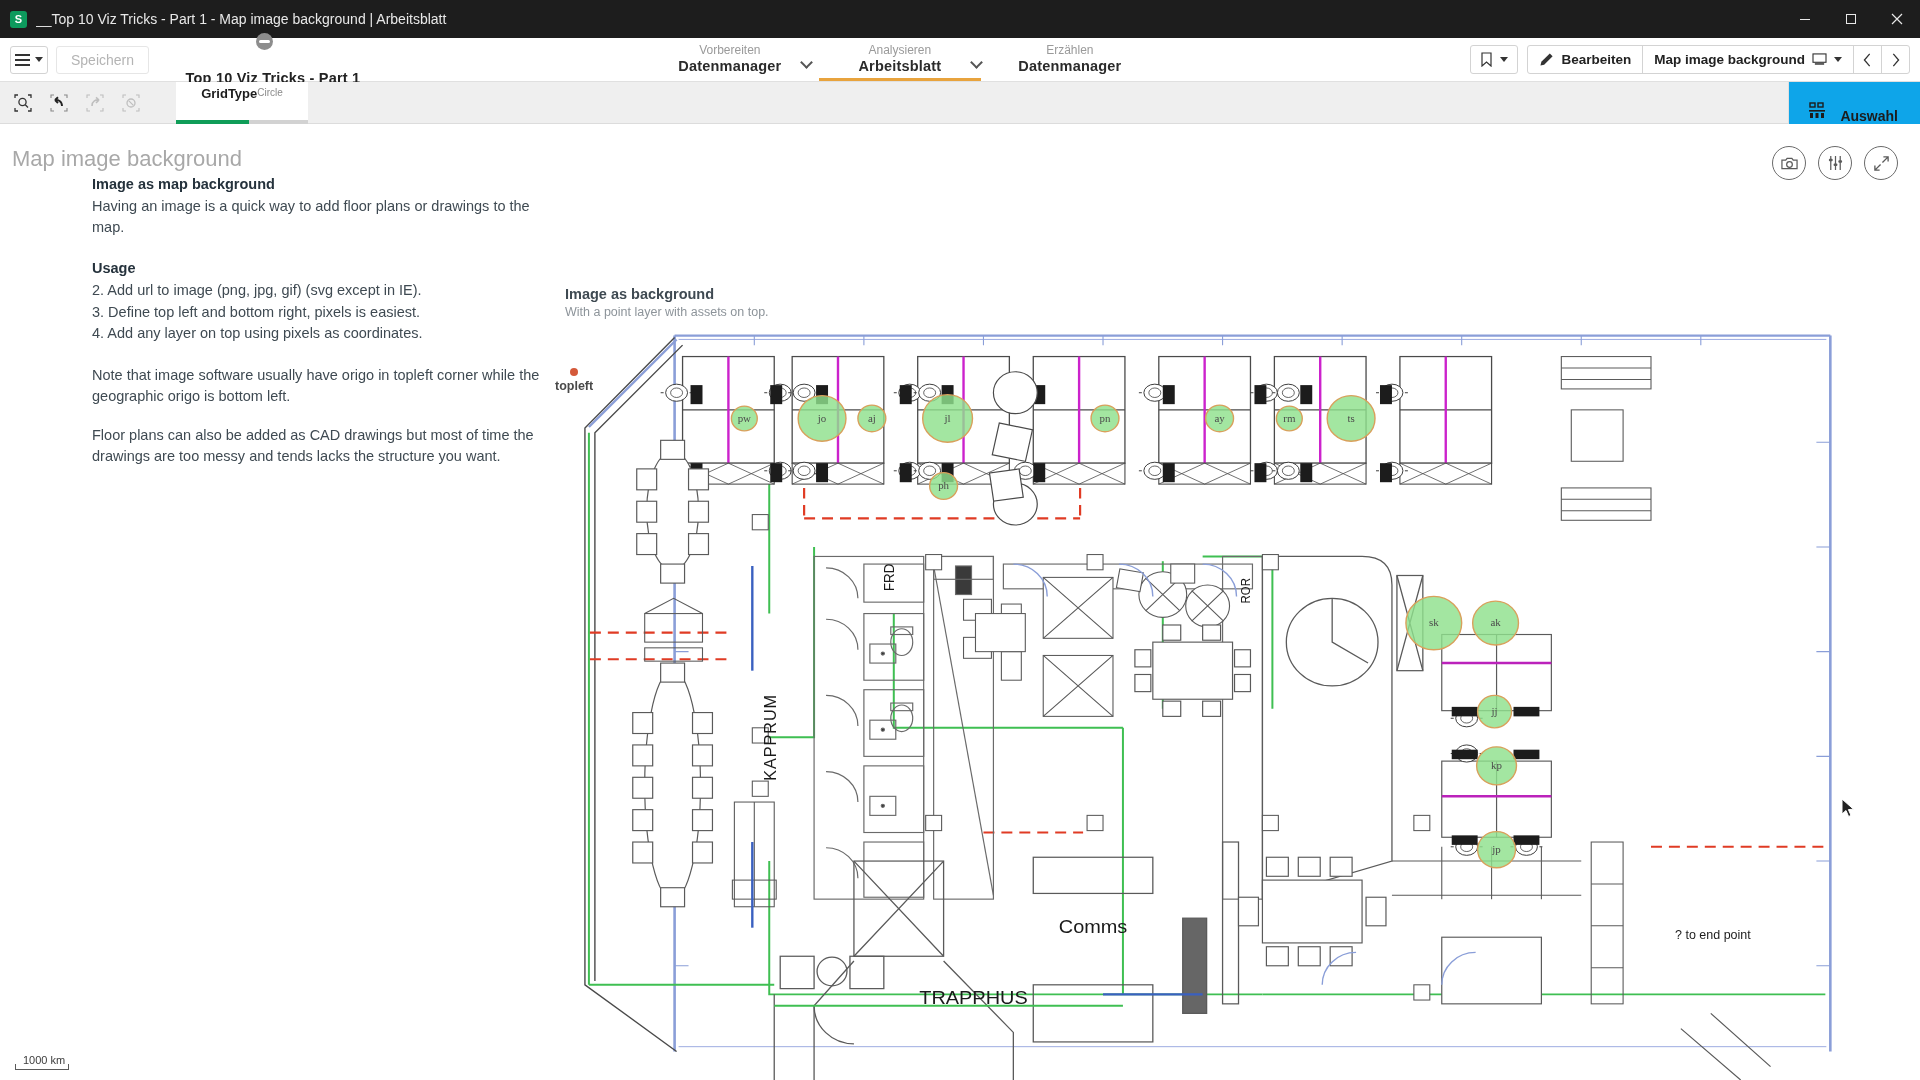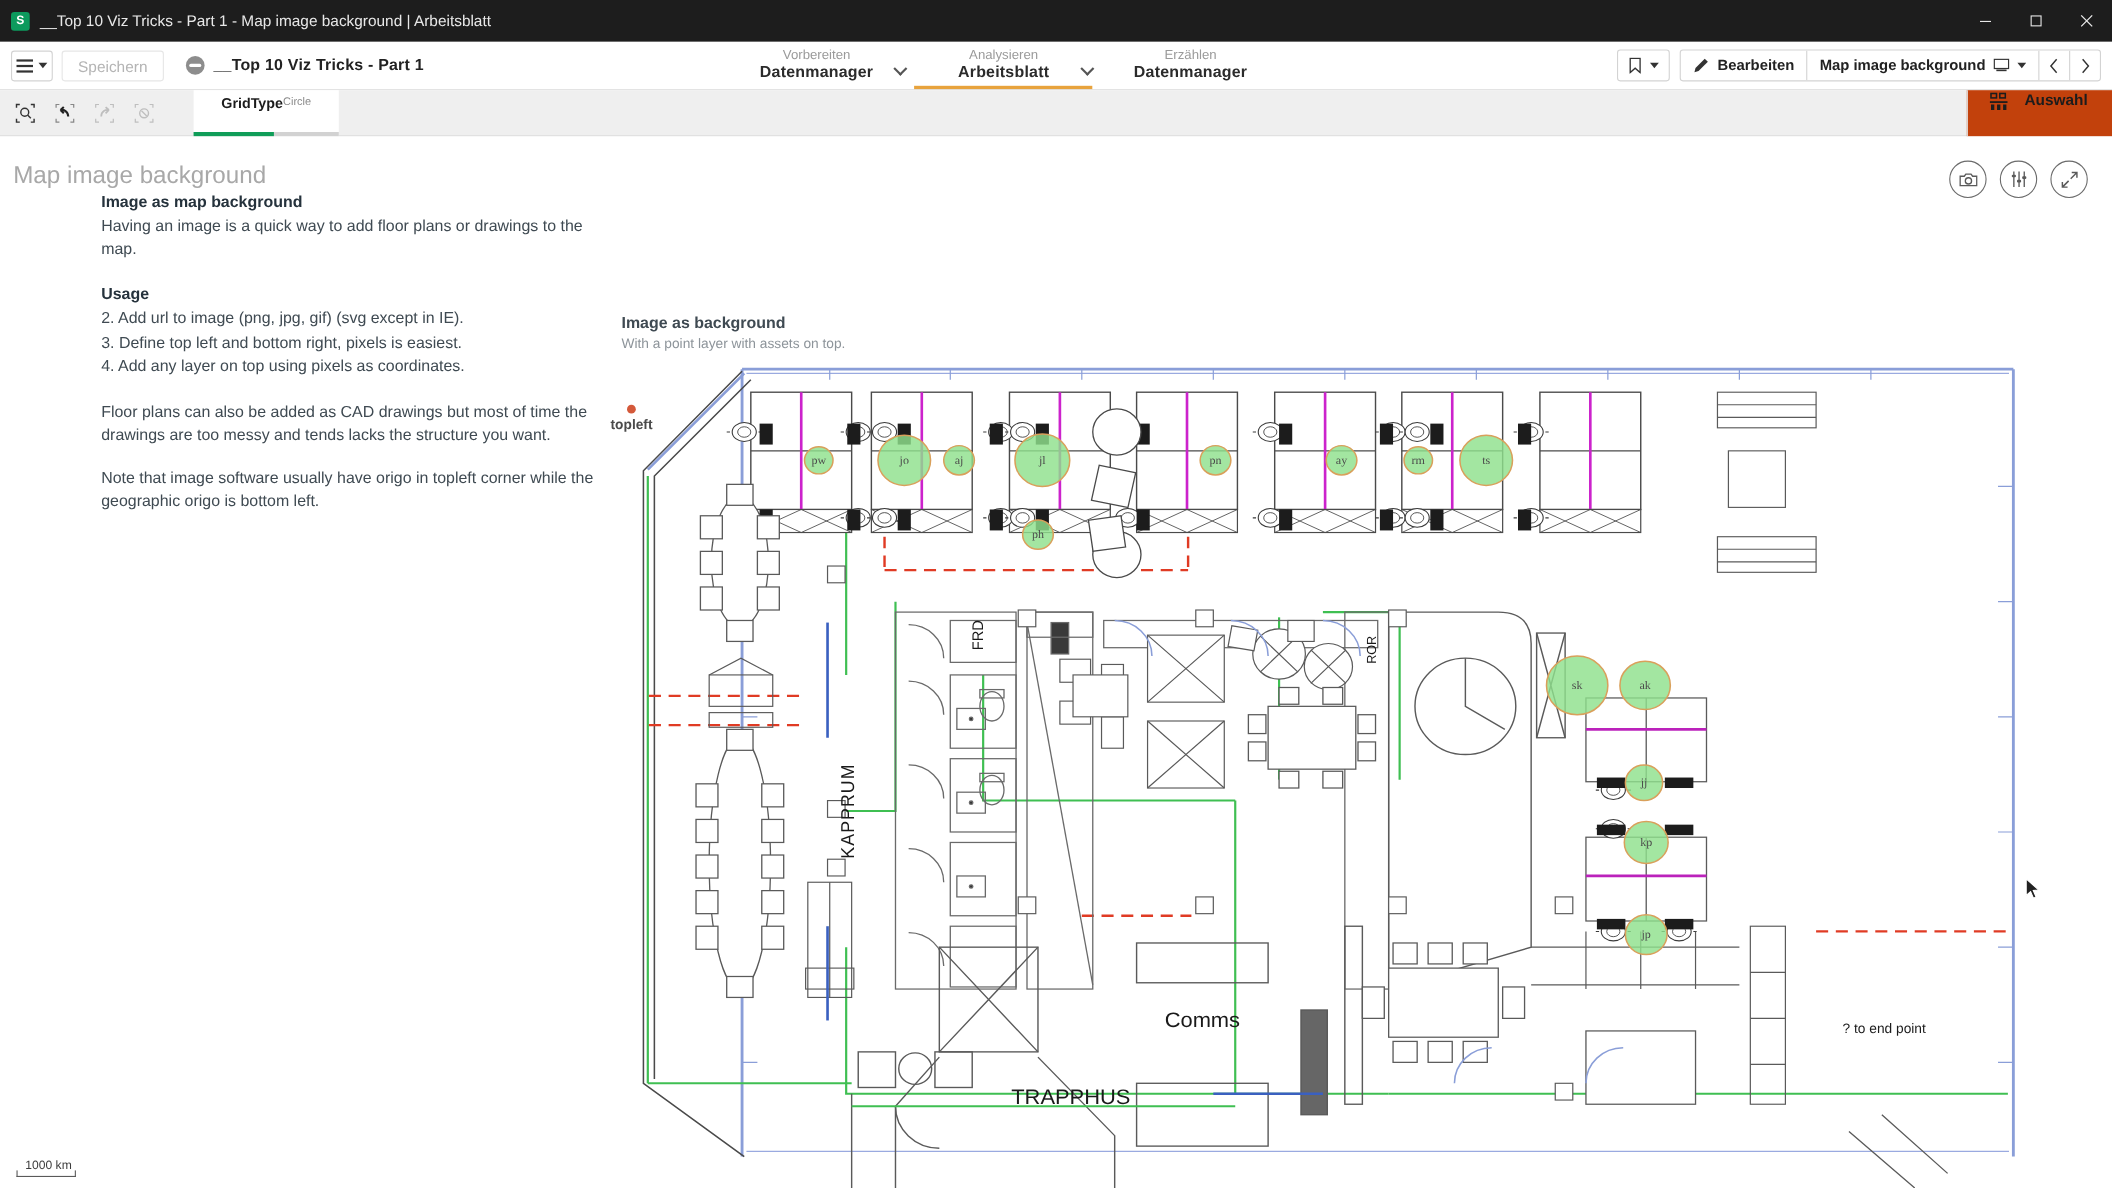--- a/index.html
+++ b/index.html
@@ -38,21 +38,21 @@
   }
   #hamburger { width: 38px; justify-content: center; gap: 5px; }
   .ham-lines { display: inline-block; width: 15px; }
   .ham-lines i { display: block; height: 2px; background: #333; margin: 3px 0; }
   .caret { width: 0; height: 0; border-left: 4px solid transparent;
     border-right: 4px solid transparent; border-top: 5px solid #333; }
   #save-btn {
     height: 28px; padding: 0 14px; display: flex; align-items: center;
     color: #b4b4b4; font-size: 14px; border: 1px solid #e6e6e6; border-radius: 3px;
   }
-  #doc-chip { display: flex; align-items: center; gap: 8px; margin-left: 12px; }
+  #doc-chip { display: flex; align-items: center; gap: 20px; margin-left: 12px; flex-direction: column; }
   #doc-dots {
     width: 17px; height: 17px; border-radius: 50%; background: #8d8d8d;
     position: relative; flex:none;
   }
   #doc-dots::before {
     content: ""; position: absolute; left: 3px; top: 7px; width: 11px; height: 3px;
     background: #fff;
     box-shadow: -0px 0 0 0 #fff;
     border-radius: 2px;
   }
@@ -102,21 +102,21 @@
   #sheet-tab {
     width: 132px; background: #fff; height: 42px; padding: 4px 10px 0 10px;
     position: relative; display: flex; flex-direction: row; justify-content: center;
   }
   #sheet-tab-title { font-size: 13px; font-weight: bold; color: #1c1c1c; line-height: 15px; }
   #sheet-tab-sub { font-size: 10px; color: #8a8a8a; line-height: 14px; }
   #sheet-tab-bar { position: absolute; left: 0; bottom: 0; height: 4px; width: 100%; background: #d2d2d2; }
   #sheet-tab-bar i { display: block; height: 100%; width: 55%; background: #0f9d58; }
   #subbar-right { margin-left: auto; display: flex; align-items: center; height: 42px; }
   #auswahl-box {
-    display: flex; align-items: flex-start; gap: 13px; background: #c2410c;
+    display: flex; align-items: flex-end; gap: 13px; background: #0ea5e9;
     height: 42px; padding: 0 22px 0 18px; border-left: 1px solid #e0e0e0;
   }
   #auswahl-label { font-size: 14px; font-weight: bold; color: #1c1c1c; }
 
   
   #canvas { position: relative; height: calc(1080px - 38px - 44px - 42px); background: #fff; }
   #page-title {
     position: absolute; left: 12px; top: 22px; font-size: 22px; color: #a8a8a8;
     font-weight: normal;
   }
@@ -351,22 +351,22 @@
 
   <div id="text-panel">
     <h3>Image as map background</h3>
     <p>Having an image is a quick way to add floor plans or drawings to the map.</p>
     <h3 id="usage-h">Usage</h3>
     <ol id="steps">
       <li>2. Add url to image (png, jpg, gif) (svg except in IE).</li>
       <li>3. Define top left and bottom right, pixels is easiest.</li>
       <li>4. Add any layer on top using pixels as coordinates.</li>
     </ol>
+    <p>Note that image software usually have origo in topleft corner while the geographic origo is bottom left.</p>
     <p>Floor plans can also be added as CAD drawings but most of time the drawings are too messy and tends lacks the structure you want.</p>
-    <p>Note that image software usually have origo in topleft corner while the geographic origo is bottom left.</p>
   </div>
 
   <div id="map-panel">
     <div id="map-h">Image as background</div>
     <div id="map-sub">With a point layer with assets on top.</div>
 
     <div id="map-area">
 
       <div class="anchor" style="left:-10px; top:40px;">
         <div class="dot"></div>

